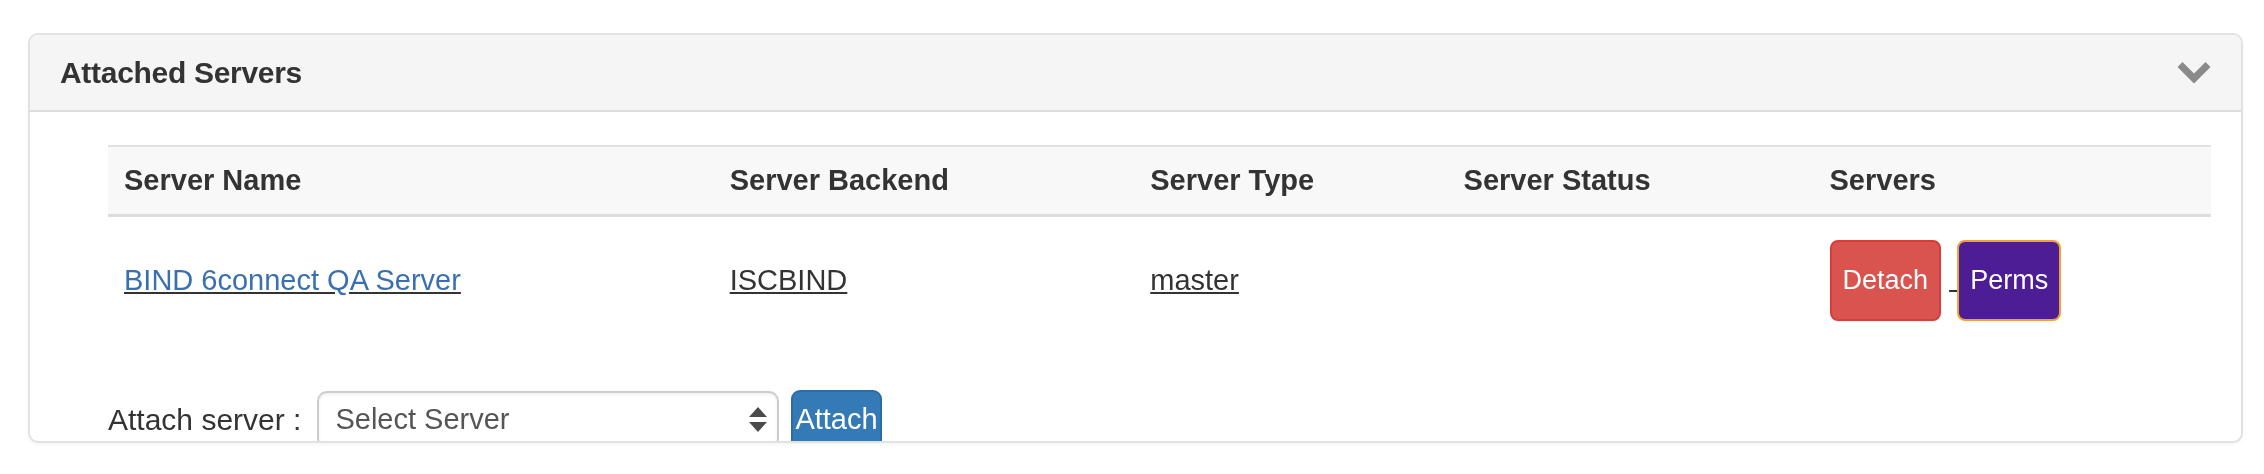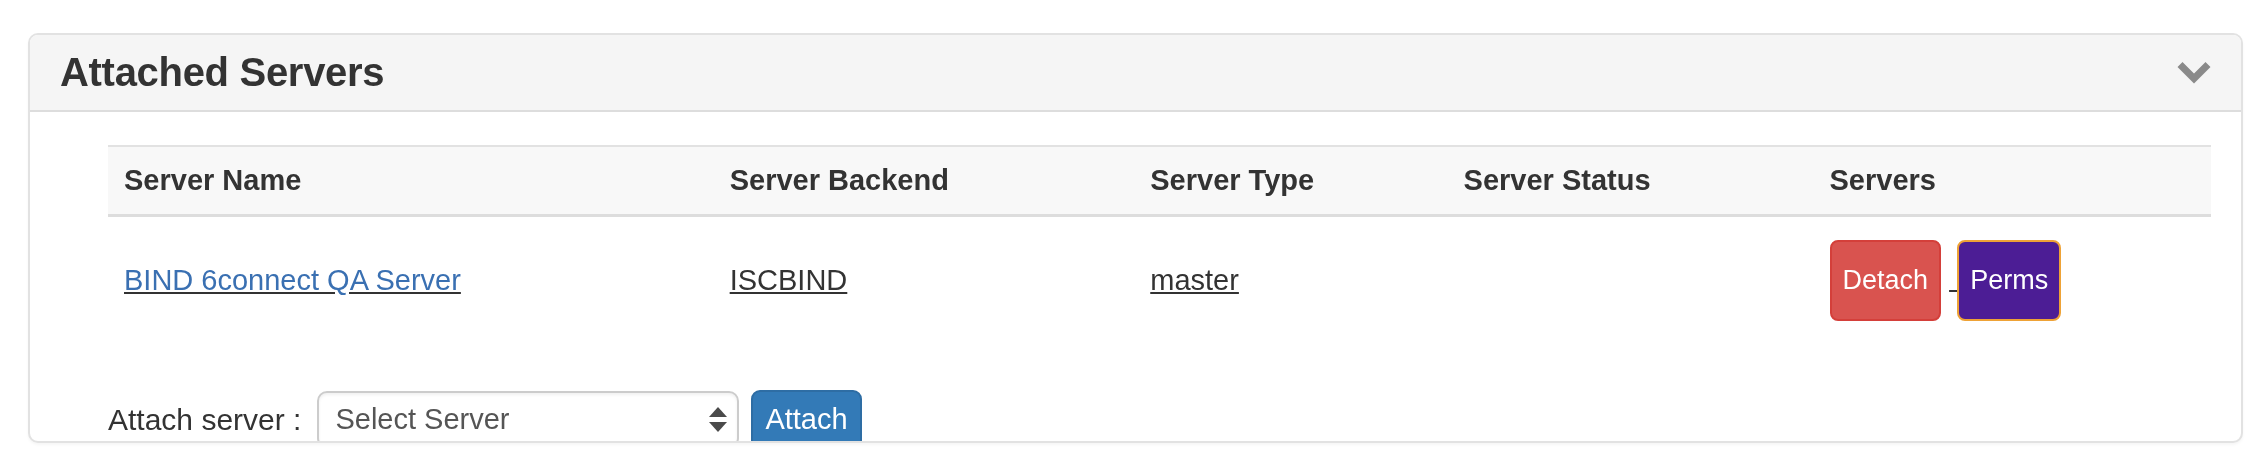--- a/index.html
+++ b/index.html
@@ -31,21 +31,21 @@
   .panel-heading {
     height: 75px;
     background: #f5f5f5;
     border-bottom: 2px solid #dddddd;
     display: flex;
     align-items: center;
     padding: 0 30px;
     box-sizing: content-box;
   }
   .panel-title {
-    font-size: 40px;
+    font-size: 30px;
     font-weight: 700;
     color: #333333;
     letter-spacing: -0.3px;
   }
   .chevron-btn {
     margin-left: auto;
     background: none;
     border: none;
     padding: 0;
     cursor: pointer;
@@ -116,21 +116,21 @@
     align-items: center;
     margin-top: 46px;
   }
   .attach-label {
     font-size: 30px;
     font-weight: 400;
     color: #333333;
   }
   .select-box {
     margin-left: 16px;
-    width: 422px;
+    width: 462px;
     height: 57px;
     box-sizing: border-box;
     border: 2px solid #cccccc;
     border-radius: 10px;
     background: #ffffff;
     display: flex;
     align-items: center;
     padding: 0 10px 0 16px;
     box-shadow: inset 0 2px 3px rgba(0,0,0,0.06);
     cursor: pointer;
@@ -155,21 +155,21 @@
   .select-arrows .tri-down {
     width: 0; height: 0;
     border-left: 9px solid transparent;
     border-right: 9px solid transparent;
     border-top: 10px solid #4a4a4a;
   }
   .attach-btn {
     margin-left: 12px;
     height: 59px;
     box-sizing: border-box;
-    padding: 0 12px;
+    padding: 0 2px;
     background: #337ab7;
     border: 2px solid #2e6da4;
     border-radius: 9px;
     color: #ffffff;
     font-size: 29px;
     font-family: inherit;
     cursor: pointer;
     display: inline-flex;
     align-items: center;
   }

